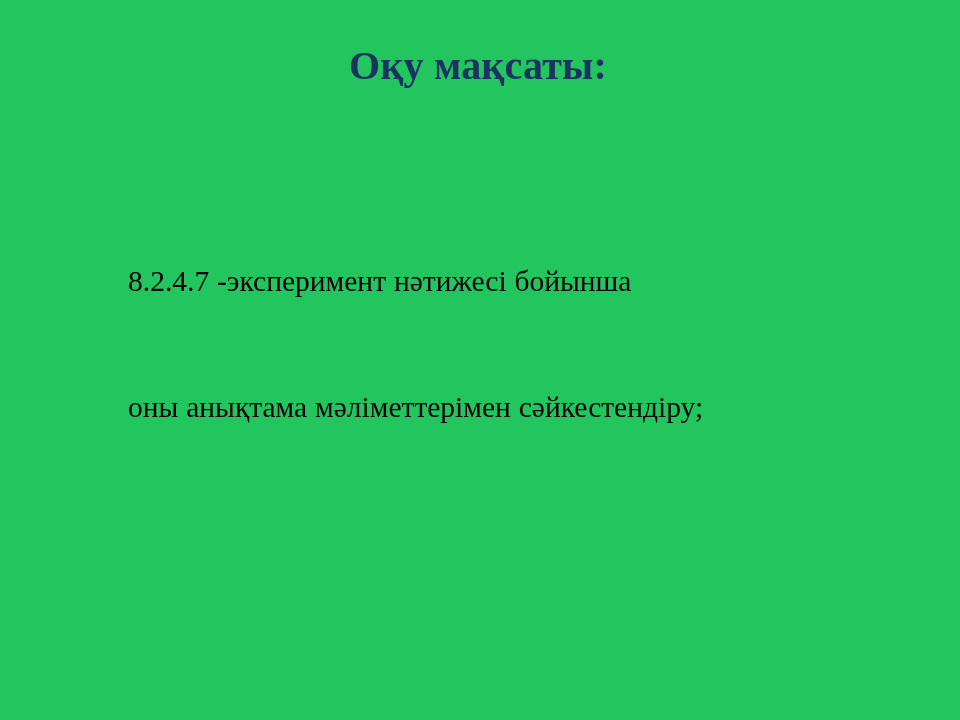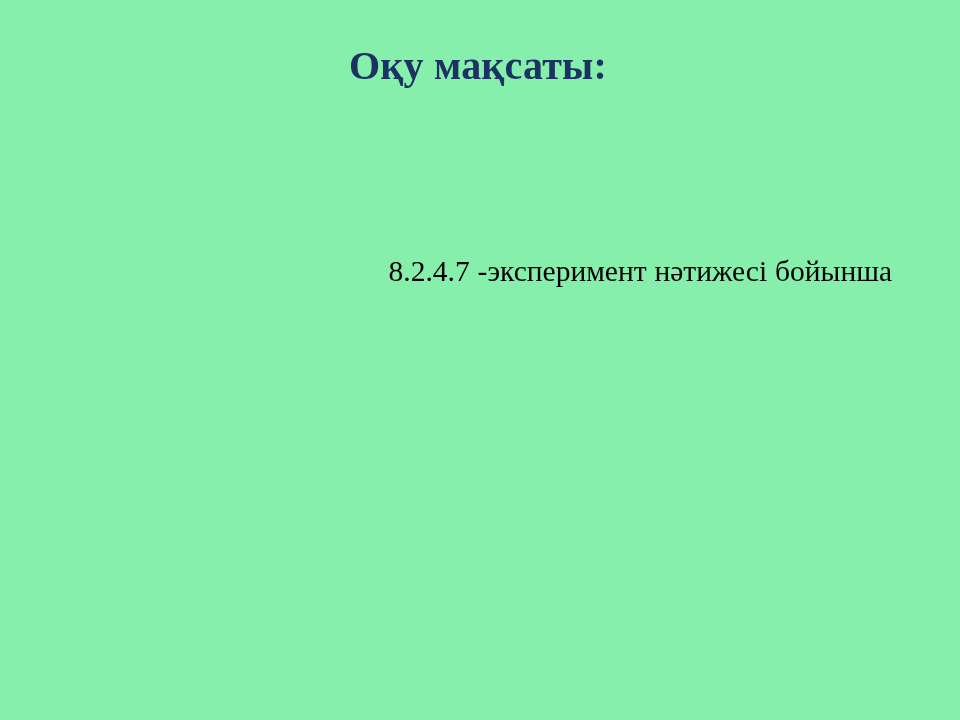--- a/index.html
+++ b/index.html
@@ -45,42 +45,42 @@
     top: 158px;
     width: 790px;
     color: #000000;
     font-family: "Liberation Serif", "DejaVu Serif", serif;
     font-size: 29.5px;
     line-height: 42px;
     font-weight: normal;
   }
 
   .objective {
-    margin: 8px;
+    margin: 18px;
     padding: 0;
     white-space: pre-wrap;
     word-spacing: 0.5px;
-    text-align: right;
   }
 
   .objective-gap {
     height: 42px;
   }
 </style>
 </head>
 <body>
 
-<div id="slide" style="background: #86efac;">
+<div id="slide" style="background: #22c55e;">
 
   <div id="slide-title" style="color: rgb(27, 50, 99);">Оқу мақсаты:</div>
 
   <div id="body-block" style="color: rgb(0, 0, 0);">
 
     <div class="objective">
       <div>8.2.4.7 -эксперимент нәтижесі бойынша</div>
+      <div>оны анықтама мәліметтерімен сәйкестендіру;</div>
     </div>
 
     <div class="objective-gap"></div>
 
     <div class="objective">
       
       
       
     </div>
 

